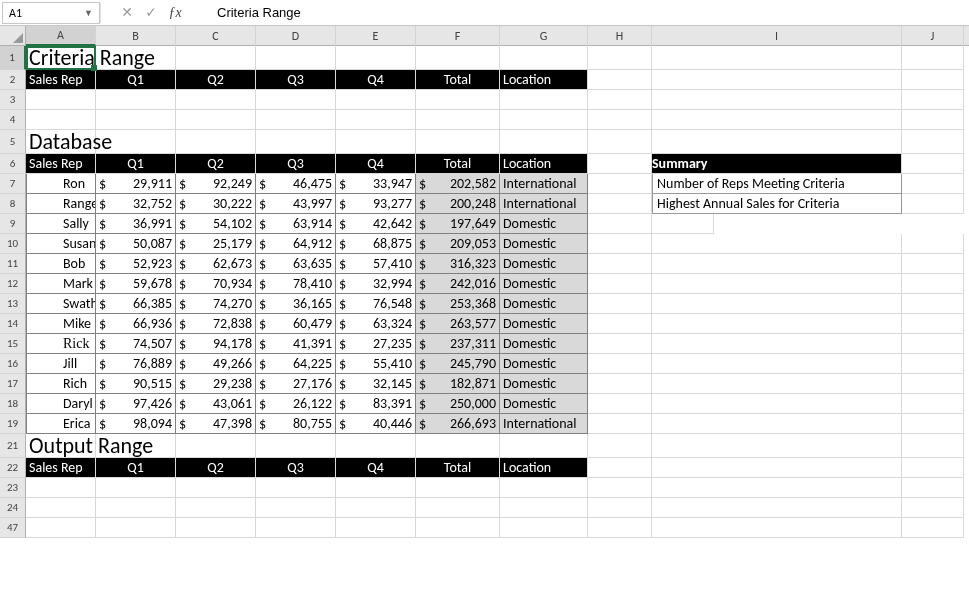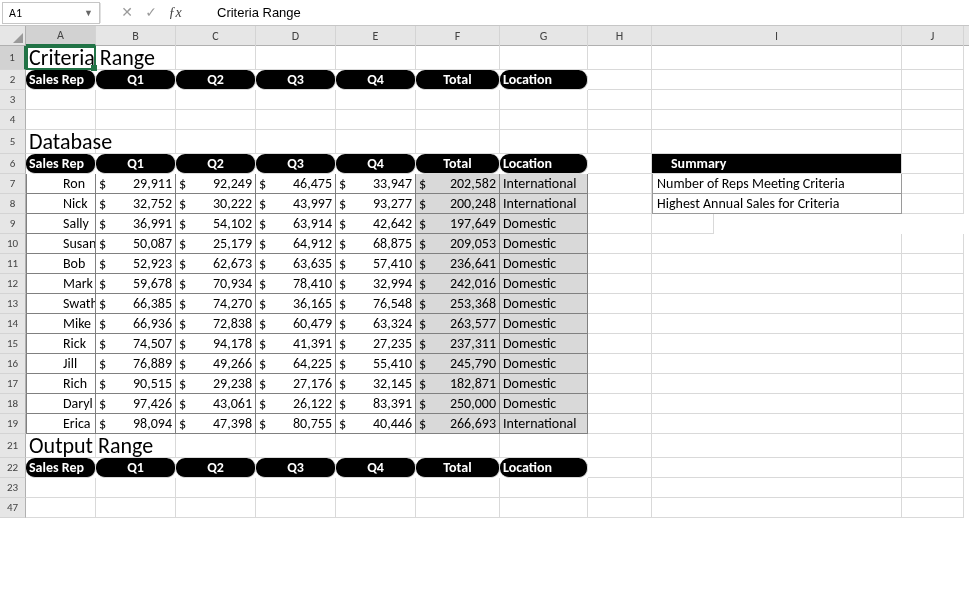--- a/index.html
+++ b/index.html
@@ -129,21 +129,21 @@
     position:relative;
   }
 
   
   .cA{width:70px;} .cB{width:80px;} .cC{width:80px;} .cD{width:80px;}
   .cE{width:80px;} .cF{width:84px;} .cG{width:88px;} .cH{width:64px;}
   .cI{width:250px;} .cJ{width:62px;}
 
   
   .title { font-size:22px; overflow:visible; }
-  .hdr-black { background:#000; color:#fff; font-weight:bold;border-radius:9px; }
+  .hdr-black { background:#000; color:#fff; font-weight:normal; }
   .hdr-black.center{ justify-content:center; }
   .hdr-black.left{ justify-content:flex-start; padding-left:3px; }
 
   .data-str { justify-content:flex-start;padding-left:36px; }
   .data-loc { background:#d9d9d9; }
   .data-tot { background:#d9d9d9; }
 
   
   .cur { justify-content:space-between; }
   .cur .sym{  }
@@ -157,21 +157,21 @@
     z-index:5;
   }
   .active-cell::after{
     content:"";
     position:absolute;
     right:-3px; bottom:-3px;
     width:6px; height:6px;
     background:#217346;
   }
 
-  .summary-hdr{background:#000;color:#fff;font-weight:bold;padding-left:19px;}
+  .summary-hdr{background:#000;color:#fff;font-weight:bold;padding-left:0;}
   .summary-row{border:1px solid #9a9a9a;border-top:none;padding-left:4px;}
 
 </style>
 </head>
 <body>
 
 <div class="formula-bar">
   <div class="name-box">
     <span>A1</span>
     <span class="name-box-chevron">▼</span>
@@ -305,21 +305,21 @@
           <span class="sym">$</span>
           <span class="num">202,582</span>
         </div>
         <div class="cell cG data-loc" style="border:1px solid #808080;border-top:none;border-left:none;">International</div>
         <div class="cell cH"></div>
         <div class="cell cI summary-row">Number of Reps Meeting Criteria</div>
         <div class="cell cJ"></div>
       </div>
       <div class="row">
         <div class="row-h">8</div>
-        <div class="cell cA data-str" style="border:1px solid #808080;border-top:none;">Nick</div>
+        <div class="cell cA data-str" style="border:1px solid #808080;border-top:none;">Range</div>
         <div class="cell cB cur" style="border:1px solid #808080;border-top:none;border-left:none;">
           <span class="sym">$</span>
           <span class="num">32,752</span>
         </div>
         <div class="cell cC cur" style="border:1px solid #808080;border-top:none;border-left:none;">
           <span class="sym">$</span>
           <span class="num">30,222</span>
         </div>
         <div class="cell cD cur" style="border:1px solid #808080;border-top:none;border-left:none;">
           <span class="sym">$</span>
@@ -407,21 +407,21 @@
         <div class="cell cD cur" style="border:1px solid #808080;border-top:none;border-left:none;">
           <span class="sym">$</span>
           <span class="num">63,635</span>
         </div>
         <div class="cell cE cur" style="border:1px solid #808080;border-top:none;border-left:none;">
           <span class="sym">$</span>
           <span class="num">57,410</span>
         </div>
         <div class="cell cF cur data-tot" style="border:1px solid #808080;border-top:none;border-left:none;">
           <span class="sym">$</span>
-          <span class="num">236,641</span>
+          <span class="num">316,323</span>
         </div>
         <div class="cell cG data-loc" style="border:1px solid #808080;border-top:none;border-left:none;">Domestic</div>
         <div class="cell cH"></div>
         <div class="cell cI"></div>
         <div class="cell cJ"></div>
       </div>
       <div class="row">
         <div class="row-h">12</div>
         <div class="cell cA data-str" style="border:1px solid #808080;border-top:none;">Mark</div>
         <div class="cell cB cur" style="border:1px solid #808080;border-top:none;border-left:none;">
@@ -500,21 +500,21 @@
           <span class="sym">$</span>
           <span class="num">263,577</span>
         </div>
         <div class="cell cG data-loc" style="border:1px solid #808080;border-top:none;border-left:none;">Domestic</div>
         <div class="cell cH"></div>
         <div class="cell cI"></div>
         <div class="cell cJ"></div>
       </div>
       <div class="row">
         <div class="row-h">15</div>
-        <div class="cell cA data-str" style="border:1px solid #808080;border-top:none;">Rick</div>
+        <div class="cell cA data-str" style="border:1px solid #808080;border-top:none;font-family:Liberation Serif, serif;">Rick</div>
         <div class="cell cB cur" style="border:1px solid #808080;border-top:none;border-left:none;">
           <span class="sym">$</span>
           <span class="num">74,507</span>
         </div>
         <div class="cell cC cur" style="border:1px solid #808080;border-top:none;border-left:none;">
           <span class="sym">$</span>
           <span class="num">94,178</span>
         </div>
         <div class="cell cD cur" style="border:1px solid #808080;border-top:none;border-left:none;">
           <span class="sym">$</span>
@@ -678,20 +678,33 @@
         <div class="cell cC"></div>
         <div class="cell cD"></div>
         <div class="cell cE"></div>
         <div class="cell cF"></div>
         <div class="cell cG"></div>
         <div class="cell cH"></div>
         <div class="cell cI"></div>
         <div class="cell cJ"></div>
       </div>
       <div class="row">
+        <div class="row-h">24</div>
+        <div class="cell cA"></div>
+        <div class="cell cB"></div>
+        <div class="cell cC"></div>
+        <div class="cell cD"></div>
+        <div class="cell cE"></div>
+        <div class="cell cF"></div>
+        <div class="cell cG"></div>
+        <div class="cell cH"></div>
+        <div class="cell cI"></div>
+        <div class="cell cJ"></div>
+      </div>
+      <div class="row">
         <div class="row-h">47</div>
         <div class="cell cA"></div>
         <div class="cell cB"></div>
         <div class="cell cC"></div>
         <div class="cell cD"></div>
         <div class="cell cE"></div>
         <div class="cell cF"></div>
         <div class="cell cG"></div>
         <div class="cell cH"></div>
         <div class="cell cI"></div>

